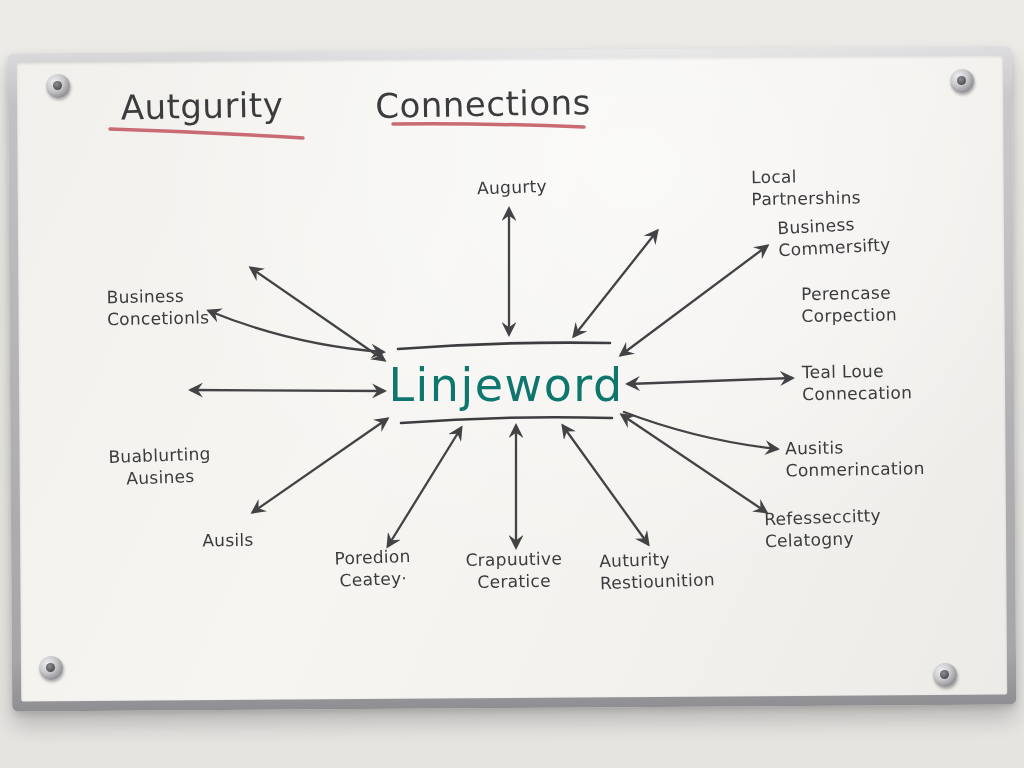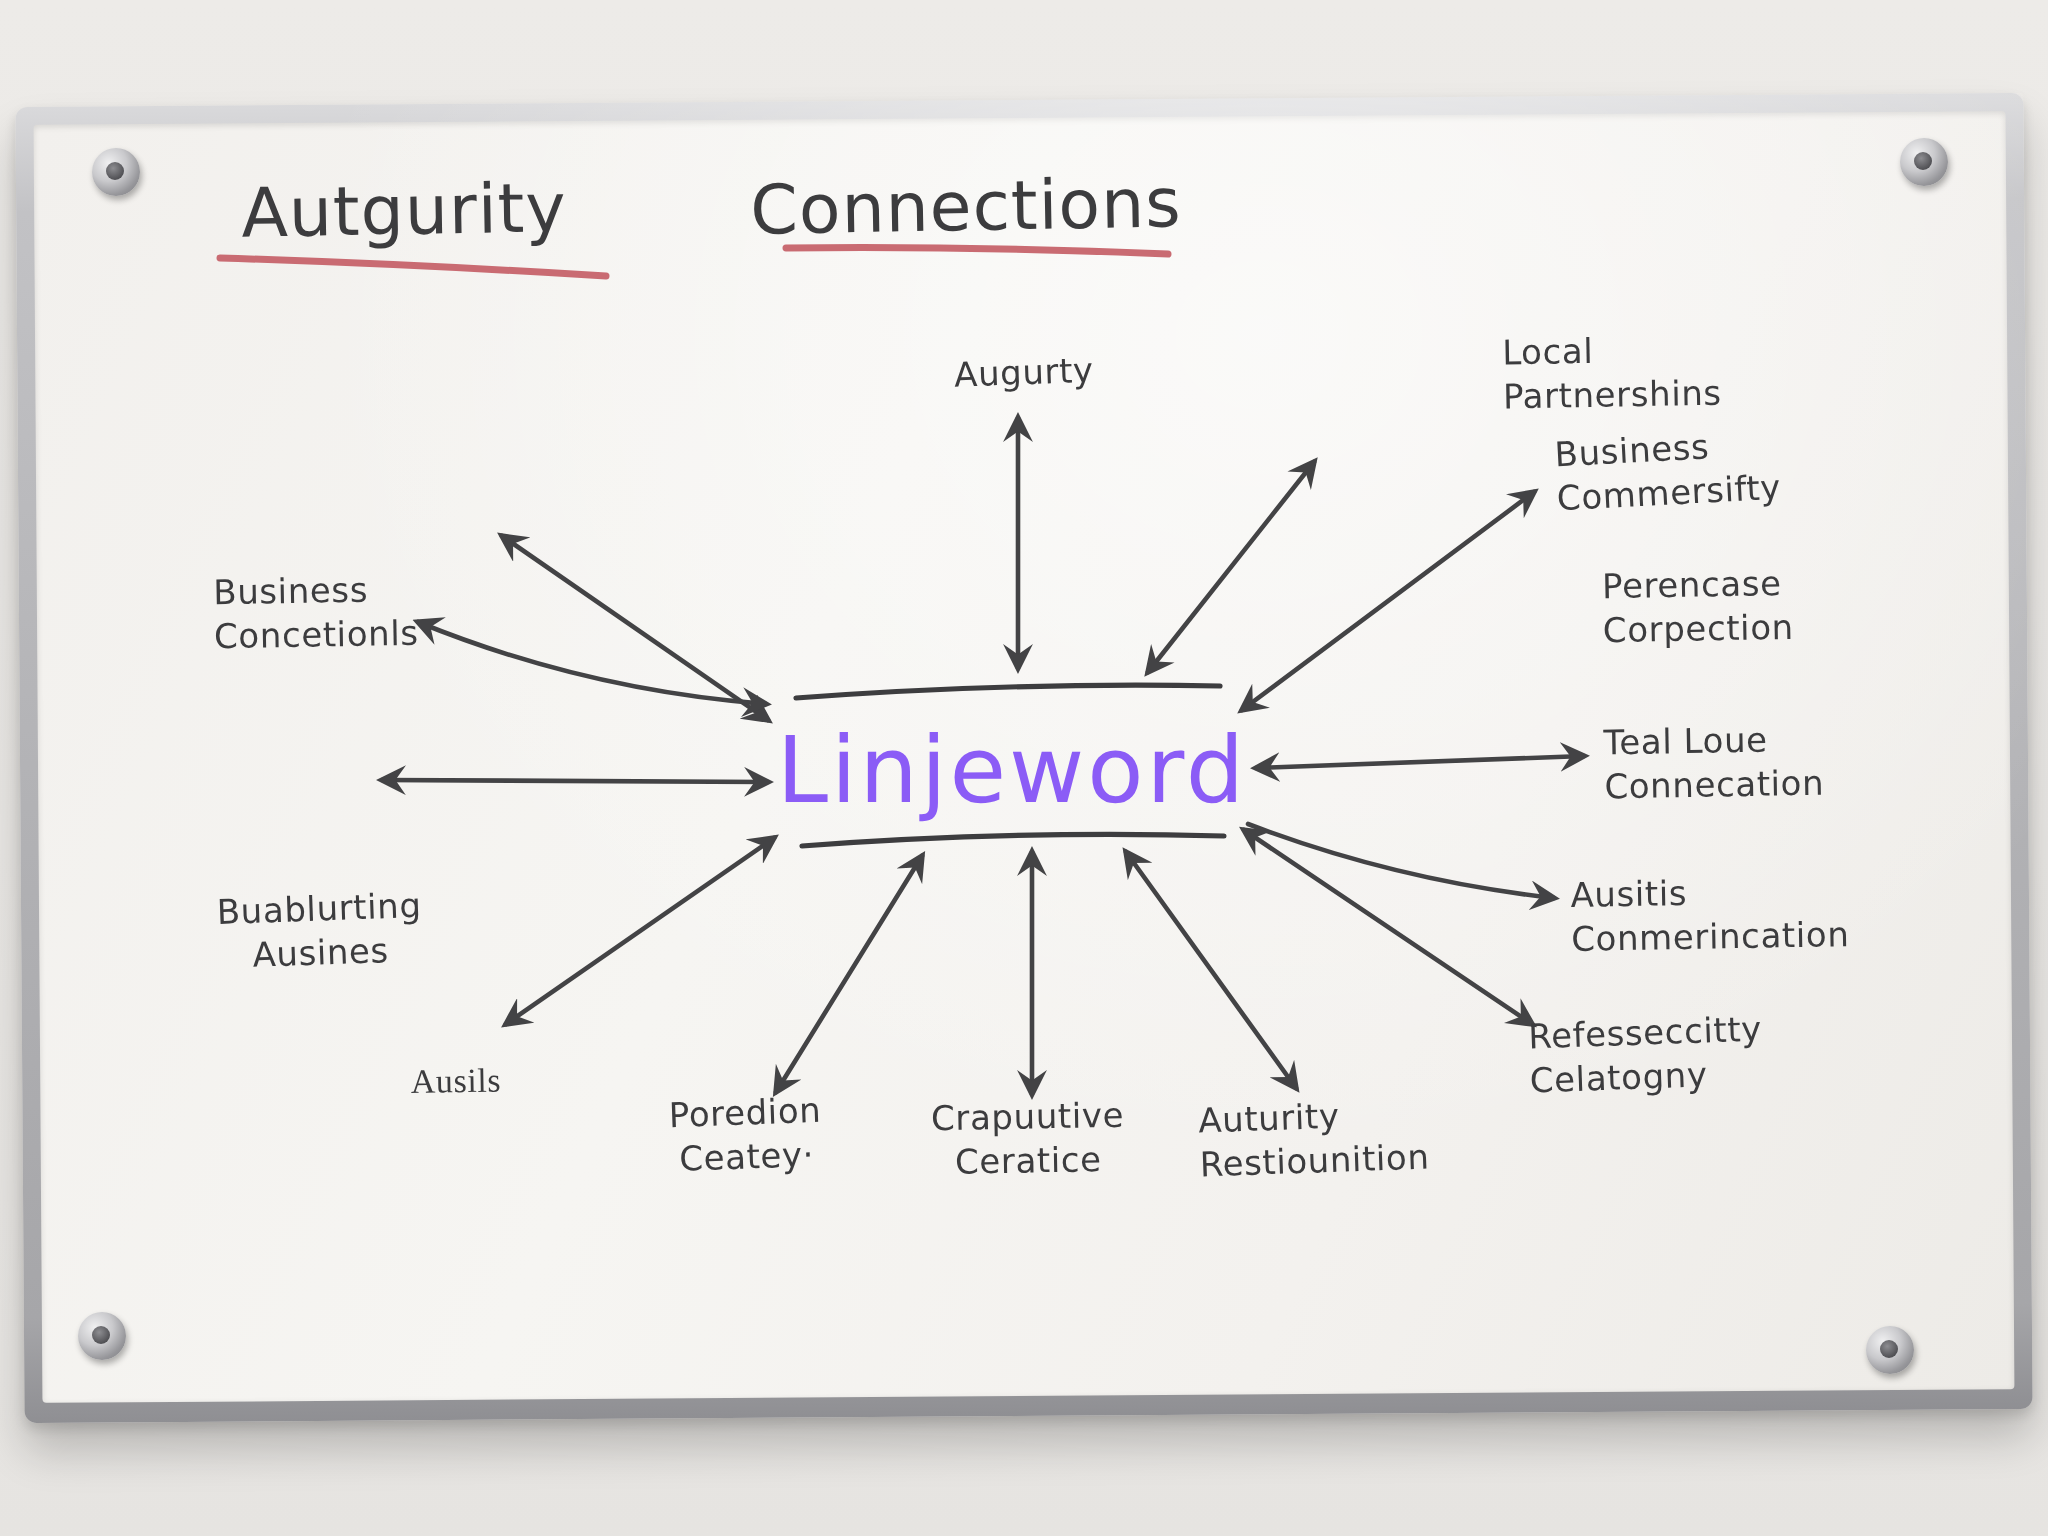--- a/index.html
+++ b/index.html
@@ -16,21 +16,21 @@
   .sheen{position:absolute;left:0;top:0;right:0;bottom:0;border-radius:2px;
     background:radial-gradient(ellipse at 62% 18%, rgba(255,255,255,0.55) 0%, rgba(255,255,255,0) 55%);}
   .screw{position:absolute;width:24px;height:24px;border-radius:50%;
     background:radial-gradient(circle at 35% 32%,#f0f0f1 0%,#c9c9cc 40%,#97979b 70%,#77777b 100%);
     box-shadow:1px 2px 3px rgba(0,0,0,0.30);}
   .screw::after{content:"";position:absolute;left:7px;top:7px;width:9px;height:9px;border-radius:50%;
     background:radial-gradient(circle at 40% 35%,#8e8e92 0%,#515155 70%);}
   .title{position:absolute;transform:translate(-50%,-50%) rotate(-1deg);
     font-size:34px;letter-spacing:0.5px;color:#3c3c3e;white-space:nowrap;}
   .center-word{position:absolute;transform:translate(-50%,-50%);
-    font-size:46px;letter-spacing:1.5px;color:#8b5cf6;white-space:nowrap;}
+    font-size:46px;letter-spacing:1.5px;color:#0f766e;white-space:nowrap;}
   .node{position:absolute;font-size:17px;line-height:1.28;color:#3c3c3e;
     white-space:pre-line;letter-spacing:0.3px;}
   #arrow-layer{position:absolute;left:0;top:0;pointer-events:none;}
   #arrow-layer path.ink{stroke:#434345;stroke-width:2.3;fill:none;stroke-linecap:round;}
   #arrow-layer path.boxline{stroke:#3d3d3f;stroke-width:2.6;fill:none;stroke-linecap:round;}
   #arrow-layer path.redline{stroke:#c96b72;stroke-width:3.5;fill:none;stroke-linecap:round;}
 </style>
 </head>
 <body>
 
@@ -88,18 +88,18 @@
     <div class="node" style="left: 855px; top: 459px; text-align: left; transform: translate(-50%, -50%) rotate(-1deg);">Ausitis
 Conmerincation</div>
     <div class="node" style="left: 823px; top: 529px; text-align: left; transform: translate(-50%, -50%) rotate(-2deg);">Refesseccitty
 Celatogny</div>
     <div class="node" style="left: 657px; top: 571px; text-align: left; transform: translate(-50%, -50%) rotate(-2deg);">Auturity
 Restiounition</div>
     <div class="node" style="left: 514px; top: 571px; text-align: center; transform: translate(-50%, -50%) rotate(-1deg);">Crapuutive
 Ceratice</div>
     <div class="node" style="left: 373px; top: 569px; text-align: center; transform: translate(-50%, -50%) rotate(-2deg);">Poredion
 Ceatey·</div>
-    <div class="node" style="left: 228px; top: 541px; text-align: center; transform: translate(-50%, -50%) rotate(-1deg); font-family: Liberation Serif, serif;">Ausils</div>
+    <div class="node" style="left: 228px; top: 541px; text-align: center; transform: translate(-50%, -50%) rotate(-1deg);">Ausils</div>
     <div class="node" style="left: 160px; top: 467px; text-align: center; transform: translate(-50%, -50%) rotate(-2deg);">Buablurting
 Ausines</div>
     <div class="node" style="left: 158px; top: 308px; text-align: left; transform: translate(-50%, -50%) rotate(-1deg);">Business
 Concetionls</div>
   </div>
 
 </body></html>

